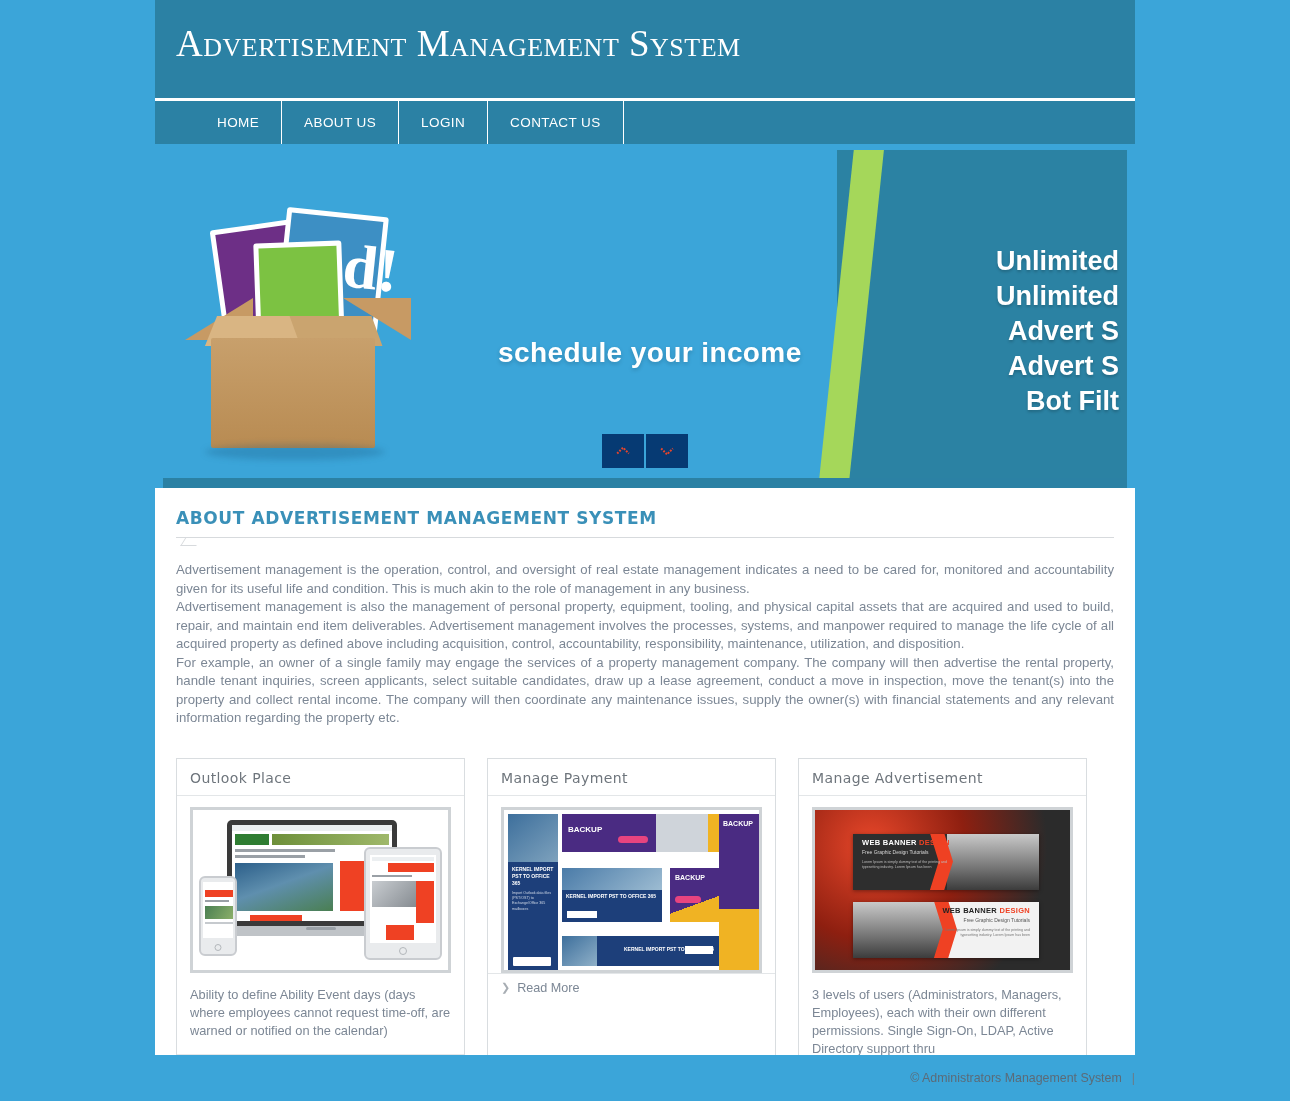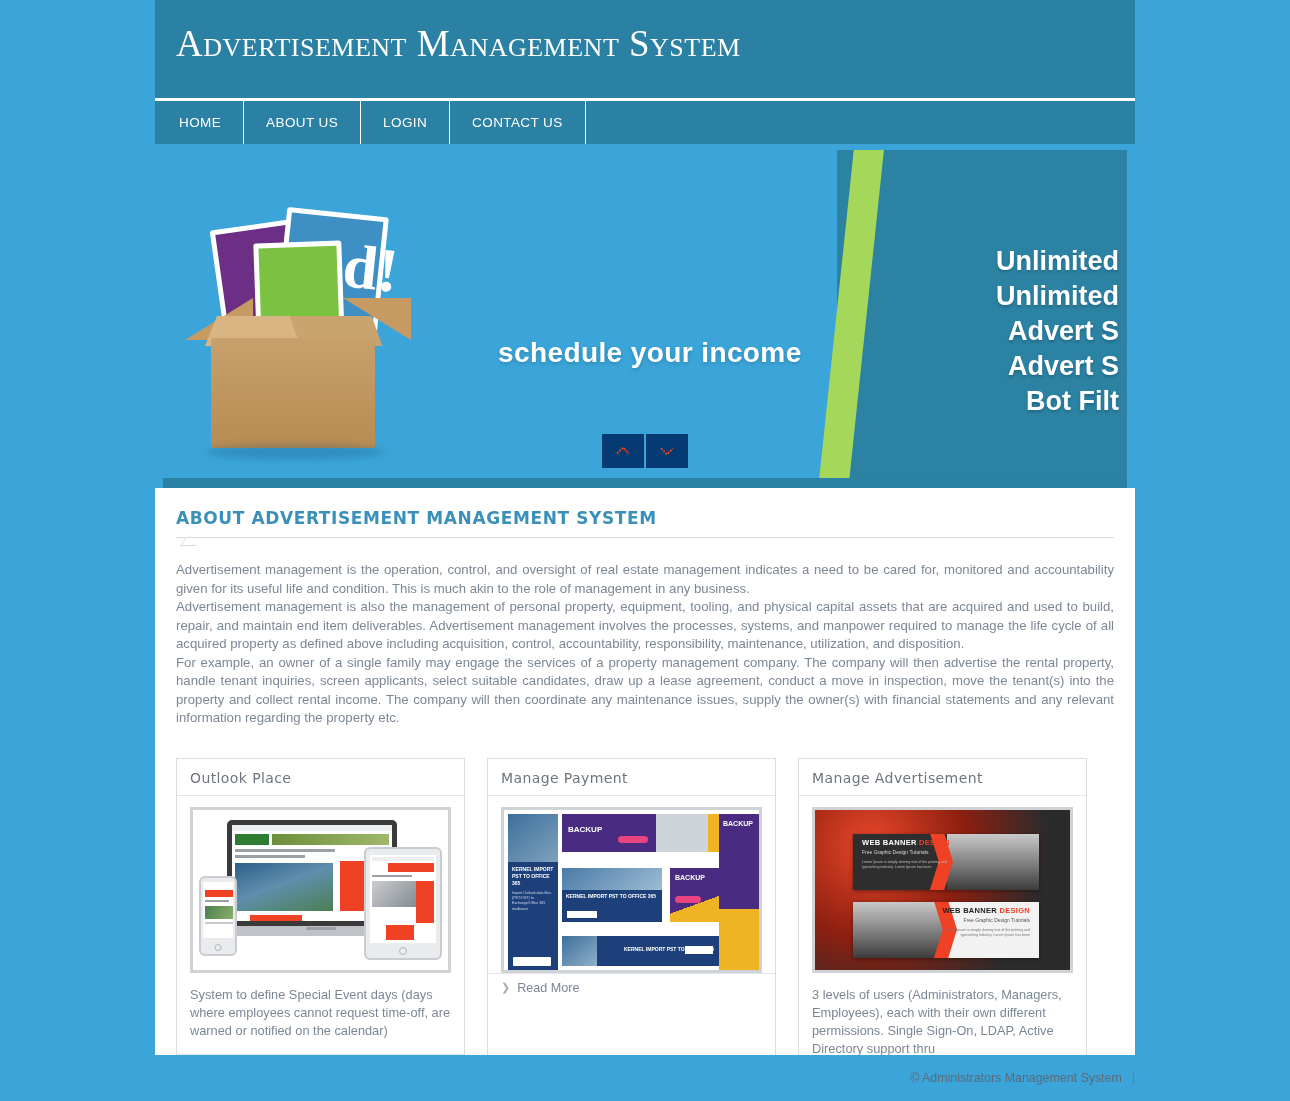--- a/index.html
+++ b/index.html
@@ -46,20 +46,21 @@
   }
 
   
   .nav-bar {
     background: #2b81a4;
     border-top: 3px solid #ffffff;
     height: 46px;
     display: flex;
     align-items: stretch;
     position: relative;
+    padding-left: 38px;
   }
   .nav-item {
     display: flex;
     align-items: center;
     padding: 0 22px;
     color: #ffffff;
     font-size: 13.5px;
     letter-spacing: 0.4px;
     text-decoration: none;
     border-right: 1px solid #ffffff;
@@ -607,21 +608,21 @@
                   <div class="tb-red"></div>
                   <div class="tb-t"></div>
                   <div class="tb-img"></div>
                   <div class="tb-ad"></div>
                   <div class="tb-ad2"></div>
                 </div>
                 <div class="tb-home"></div>
               </div>
             </div>
           </div>
-          <div class="card-desc">System to define Special Event days (days where employees cannot request time-off, are warned or notified on the calendar)</div>
+          <div class="card-desc">Ability to define Ability Event days (days where employees cannot request time-off, are warned or notified on the calendar)</div>
           <div class="card-footer">
             <span class="rm-chev">❯</span>
             <a class="read-more" href="#">Read More</a>
           </div>
         </div>
 
         <div class="card">
           <div class="card-head">
             <div class="card-title">Manage Payment</div>
           </div>

